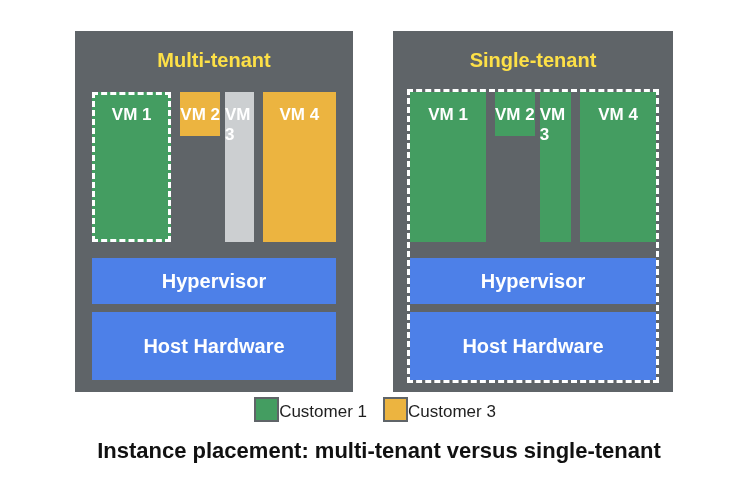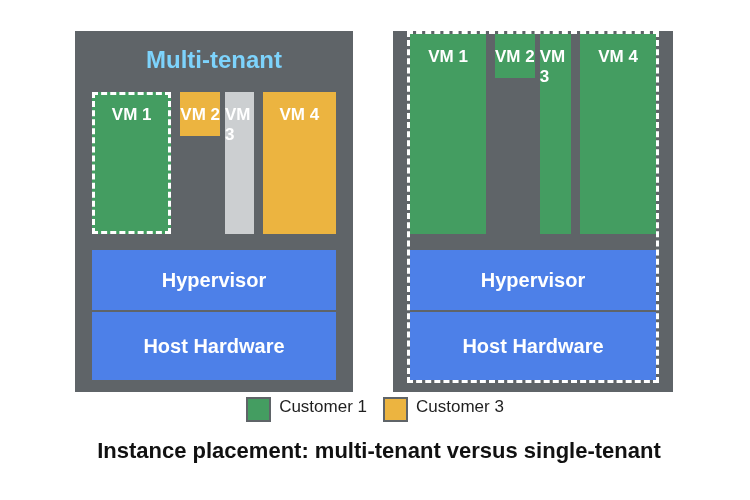--- a/index.html
+++ b/index.html
@@ -22,22 +22,22 @@
     padding:0 14px 9px 14px;
   }
   .panel--multi  { left:75px;  width:278px; }
   .panel--single { left:393px; width:280px; }
 
   .panel-title {
     height:58px;
     display:flex;
     align-items:center;
     justify-content:center;
-    color:#7dd3fc;
-    font-size:24px;
+    color:#fde047;
+    font-size:20px;
     font-weight:bold;
   }
 
   .boundary {
     flex:1;
     border:3px dashed transparent;
     display:flex;
     flex-direction:column;
     min-height:0;
   }
@@ -65,42 +65,42 @@
     justify-content:center;
     align-items:flex-start;
     padding-top:13px;
   }
   .vm--full { flex:1; }
   .vm--top  { height:44px; flex:none; }
   .vm--bottom { flex:1; }
   .vm--dashed { border:3px dashed #ffffff; padding-top:10px; }
 
   .bar {
-    height:60px;
+    height:46px;
     display:flex;
     align-items:center;
     justify-content:center;
     color:#ffffff;
     font-weight:bold;
     font-size:20px;
   }
-  .bar--host { height:68px; margin-top:2px; }
+  .bar--host { height:68px; margin-top:8px; }
 
   
   .legend {
     position:absolute;
     top:397px;
     left:0;
     width:750px;
     display:flex;
     justify-content:center;
     align-items:center;
     gap:16px;
   }
-  .legend-item { display:flex; align-items:flex-start; gap:8px; }
+  .legend-item { display:flex; align-items:flex-end; }
   .legend-swatch {
     width:25px;
     height:25px;
     border:2px solid #5f6468;
   }
   .legend-label { font-size:17px; color:#1f1f1f; }
 
   
   .caption {
     position:absolute;
@@ -126,20 +126,21 @@
         <div class="vm vm--bottom" style="background: rgb(204, 207, 209);">VM 3</div>
       </div>
       <div class="vm vm--full" style="background: rgb(236, 180, 64);">VM 4</div>
     </div>
     <div class="bar" style="background: rgb(77, 128, 232);">Hypervisor</div>
     <div class="bar bar--host" style="background: rgb(77, 128, 232);">Host Hardware</div>
   </div>
 </div>
 
 <div class="panel panel--single">
+  <div class="panel-title">Single-tenant</div>
   <div class="boundary boundary--visible">
     <div class="vm-row">
       <div class="vm vm--full" style="background: rgb(68, 157, 97);">VM 1</div>
       <div class="vm-col">
         <div class="vm vm--top" style="background: rgb(68, 157, 97);">VM 2</div>
         <div class="vm vm--bottom" style="background: rgb(68, 157, 97);">VM 3</div>
       </div>
       <div class="vm vm--full" style="background: rgb(68, 157, 97);">VM 4</div>
     </div>
     <div class="bar" style="background: rgb(77, 128, 232);">Hypervisor</div>

